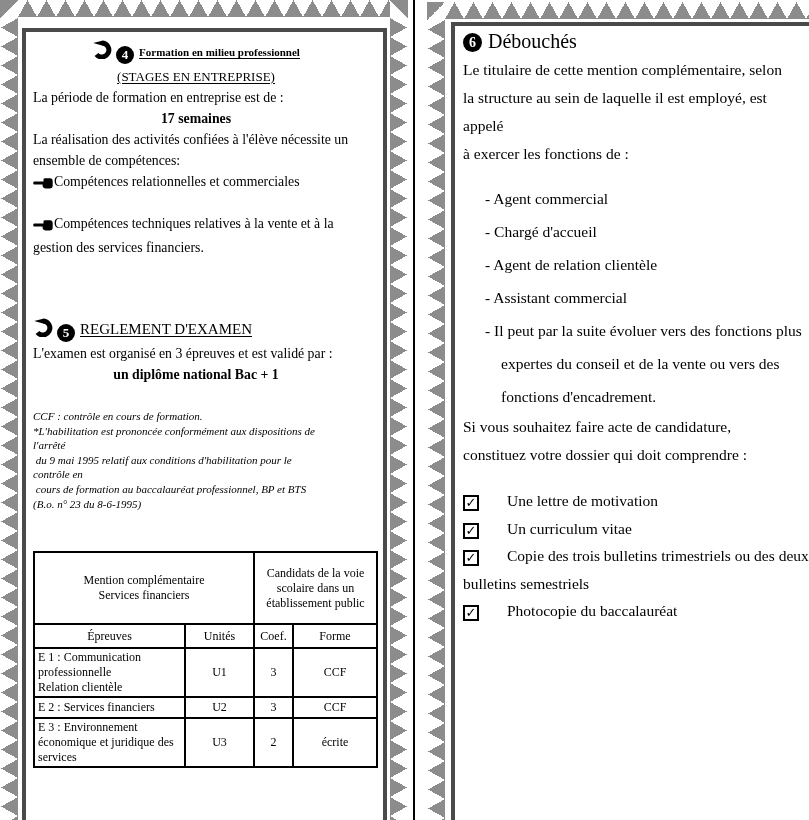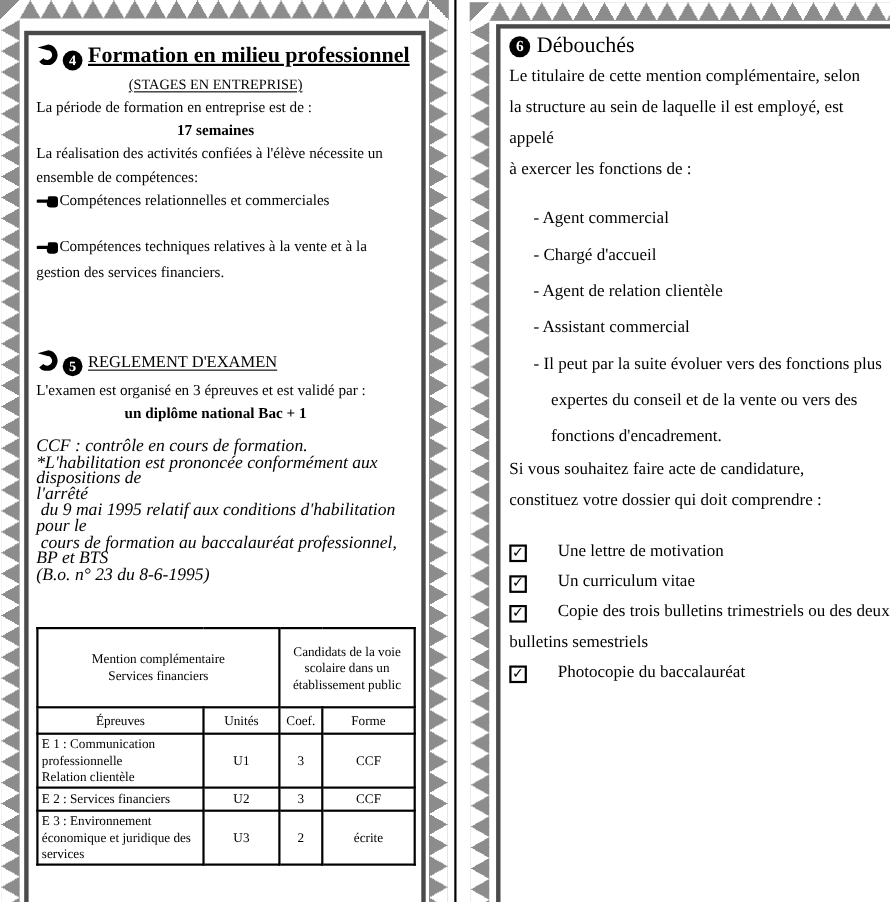--- a/index.html
+++ b/index.html
@@ -30,35 +30,35 @@
   .lp .c-tl{left:0;top:0;} .lp .c-tr{right:2px;top:0;}
   .lp .tri-left{left:1px;top:18px;bottom:0;}
   .lp .tri-right{right:3px;top:18px;bottom:0;}
   .lp .frame{left:22px;top:28px;right:23px;bottom:-8px;}
   .lp-content{position:absolute;left:33px;top:34px;width:345px;font-size:13.8px;line-height:21px;}
   .lp-content p{margin:0;width:326px;}
   .u{text-decoration:underline;text-underline-offset:2px;}
   .b{font-weight:bold;}
   .h4-block{margin-top:6px;text-align:center;width:326px;}
   .h4-line1{white-space:nowrap;}
-  .h4-line1 .t{font-size:20px;}
+  .h4-line1 .t{font-size:11px;}
   .h4-line2{font-size:13px;margin-top:1px;}
   .icon{display:inline-block;vertical-align:-3px;}
   .ncirc{display:inline-block;width:18px;height:18px;border-radius:50%;background:#000;color:#fff;
     text-align:center;line-height:18px;font-size:13px;font-weight:bold;margin:0 5px 0 4px;vertical-align:-3px;}
   .p-periode{margin-top:18px;}
   .p-sem{margin-top:17px;font-weight:bold;text-align:center;}
   .p-real{margin-top:14px;}
   .bullet{margin-top:12px;}
   .bullet + .bullet{margin-top:18px;}
   .hand{margin-right:1px;}
   .h5-block{margin-top:60px;font-size:15px;white-space:nowrap;}
   .p-exam{margin-top:1px;}
   .p-dip{margin-top:0;font-weight:bold;text-align:center;}
-  .notes{margin-top:13px;font-style:italic;font-size:16px;line-height:14.6px;width:330px;}
+  .notes{margin-top:24px;font-style:italic;font-size:11px;line-height:14.6px;width:330px;}
   .notes div{white-space:pre-wrap;}
 
   
   table.exam{border-collapse:collapse;margin-top:40px;table-layout:fixed;width:343px;}
   table.exam td{border:2px solid #000;font-size:12px;line-height:15px;padding:1px 3px;vertical-align:middle;}
   td.hd{text-align:center;white-space:pre-line;font-size:12.5px;}
   td.col-h{text-align:center;font-size:13px;height:20px;}
   td.ep{white-space:pre-line;font-size:12px;text-align:left;}
   td.cc{text-align:center;}
   tr.r-top{height:72px;} tr.r1{height:48px;border-radius:17px;} tr.r2{height:21px;} tr.r3{height:46px;}
@@ -133,20 +133,21 @@
     </div>
 
     <p class="p-exam">L'examen est organisé en 3 épreuves et est validé par :</p>
     <p class="p-dip">un diplôme national Bac + 1</p>
 
     <div class="notes">
       <div>CCF : contrôle en cours de formation.</div>
       <div>*L'habilitation est prononcée conformément aux dispositions de</div>
       <div>l'arrêté</div>
       <div> du 9 mai 1995 relatif aux conditions d'habilitation pour le</div>
+      <div>contrôle en</div>
       <div> cours de formation au baccalauréat professionnel, BP et BTS</div>
       <div>(B.o. n° 23 du 8-6-1995)</div>
     </div>
 
     <table class="exam">
       <colgroup>
           <col style="width:151px">
           <col style="width:69px">
           <col style="width:39px">
           <col style="width:84px">

